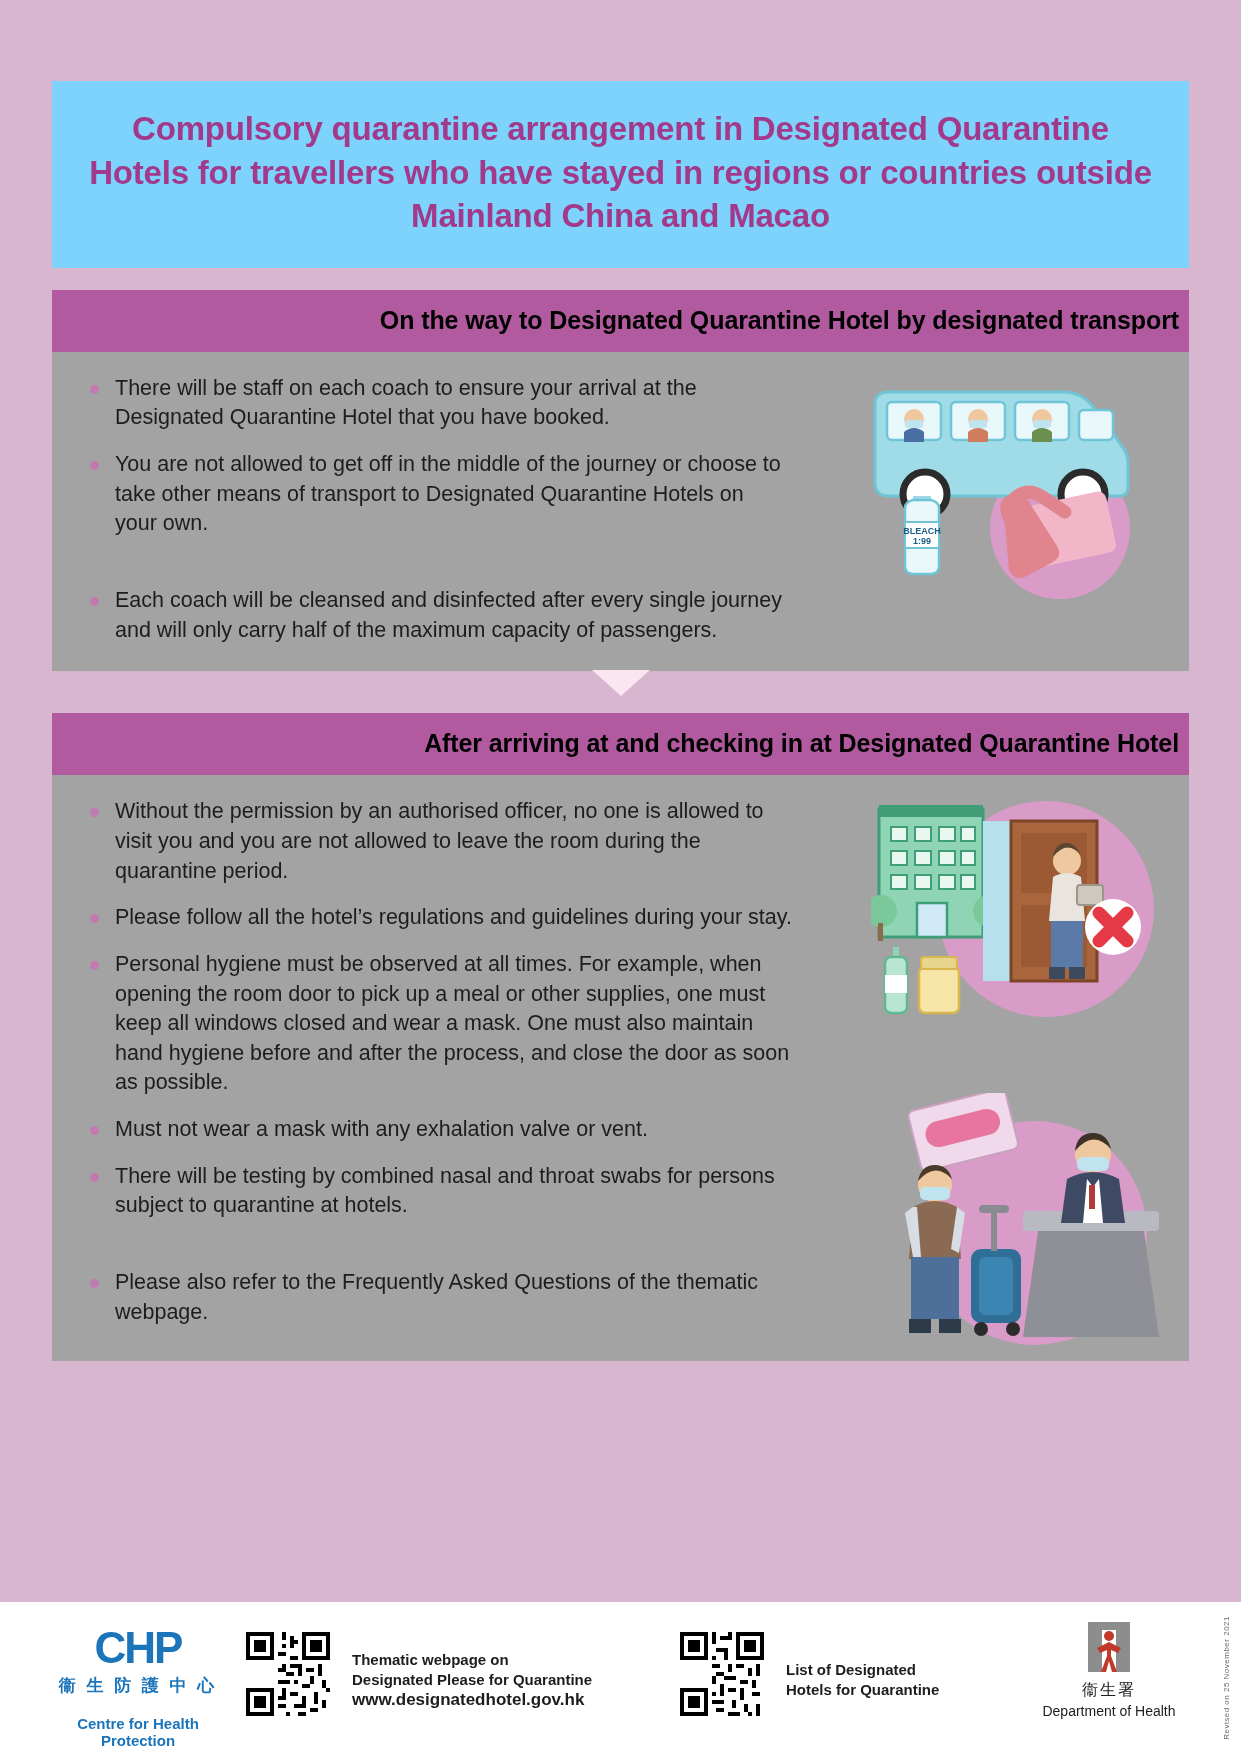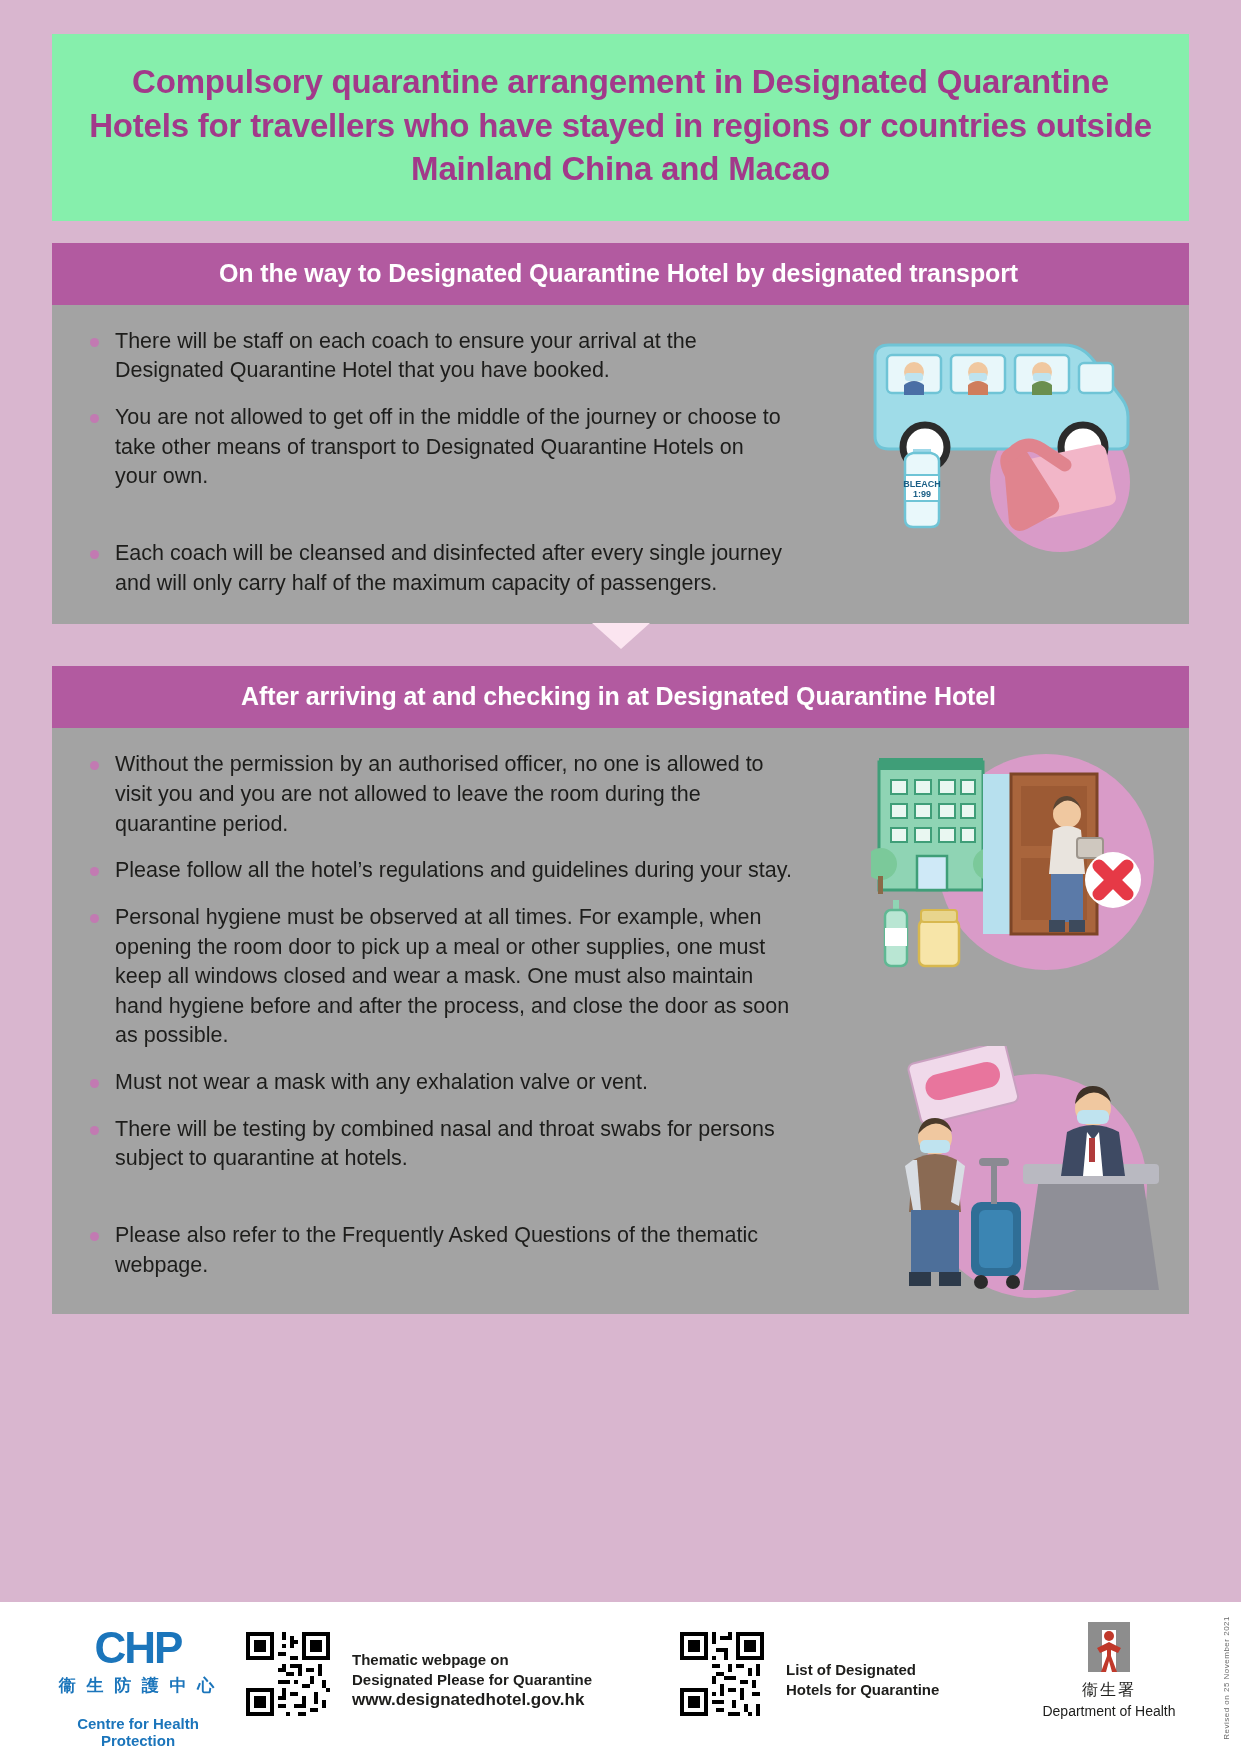--- a/index.html
+++ b/index.html
@@ -17,43 +17,44 @@
     position: relative;
     width: 1241px;
     height: 1754px;
     box-sizing: border-box;
     padding: 34px 52px 0 52px;
     background: #d9b6cf;
   }
 
   
   .title-box {
-    background: #86efac;
+    background: #7dd3fc;
     padding: 26px 34px 30px 34px;
     text-align: center;
+    margin-top: 47px;
   }
   .title-text {
     color: #a2398a;
     font-size: 33px;
     font-weight: bold;
     line-height: 1.32;
     letter-spacing: -0.2px;
   }
 
   
   .section {
     margin-top: 22px;
     position: relative;
   }
   .section-header {
     background: #b25aa0;
-    color: #ffffff;
+    color: #000000;
     font-size: 25px;
     font-weight: bold;
-    text-align: center;
+    text-align: right;
     padding: 16px 10px 17px 6px;
     letter-spacing: -0.1px;
   }
   .section-body {
     background: #a3a3a3;
     position: relative;
     padding: 22px 30px 26px 30px;
     min-height: 60px;
   }
   .arrow-down {

